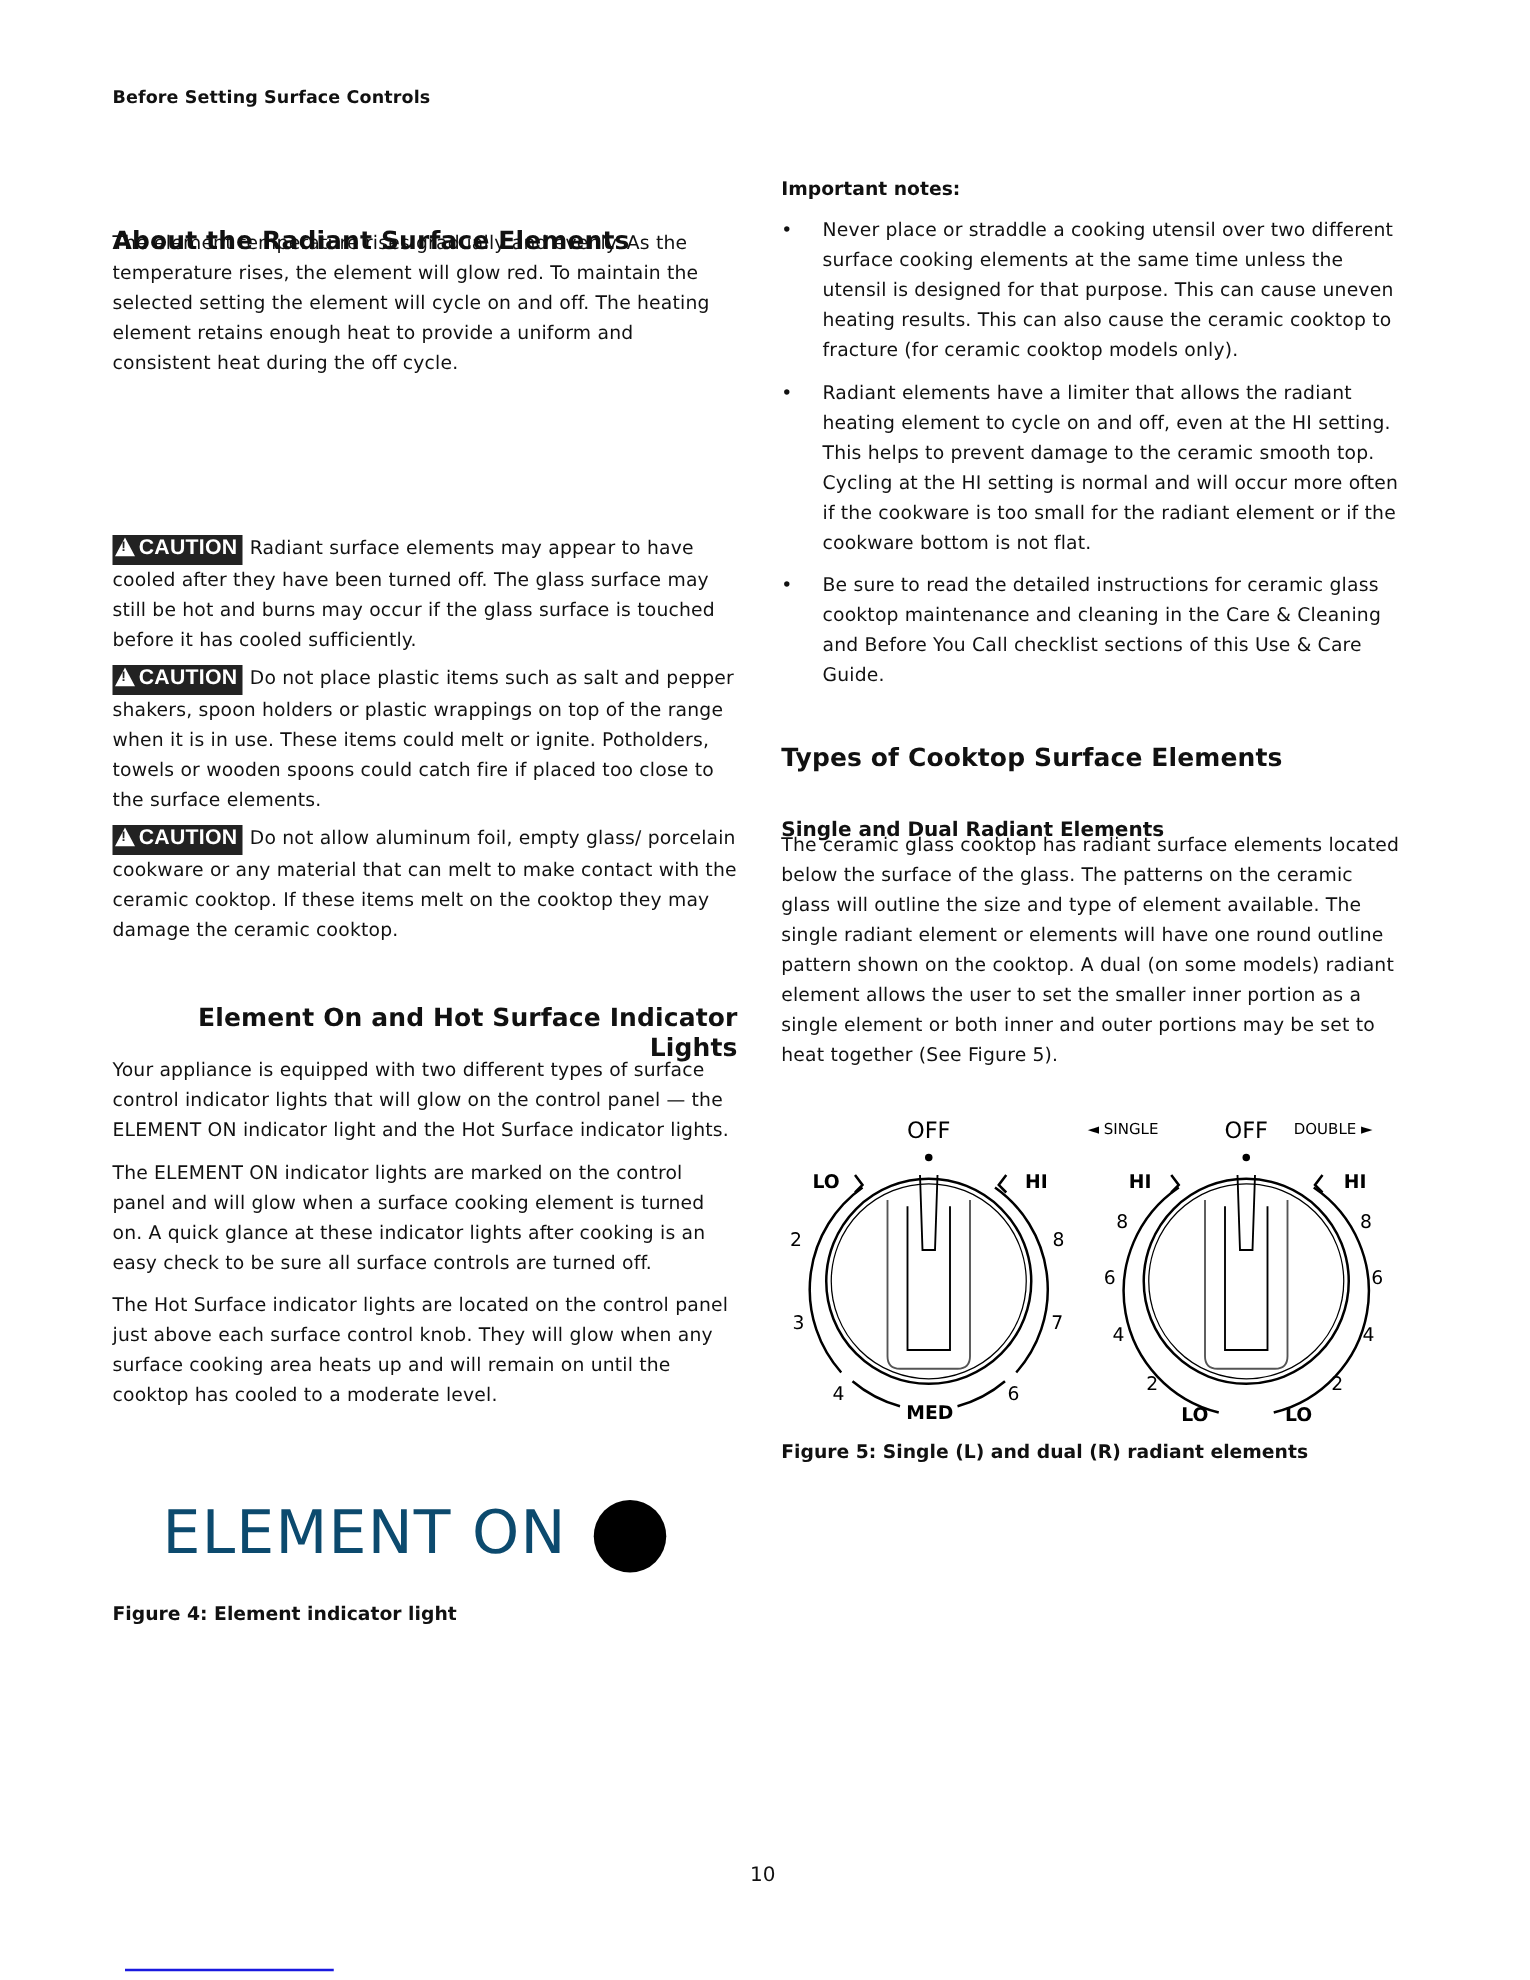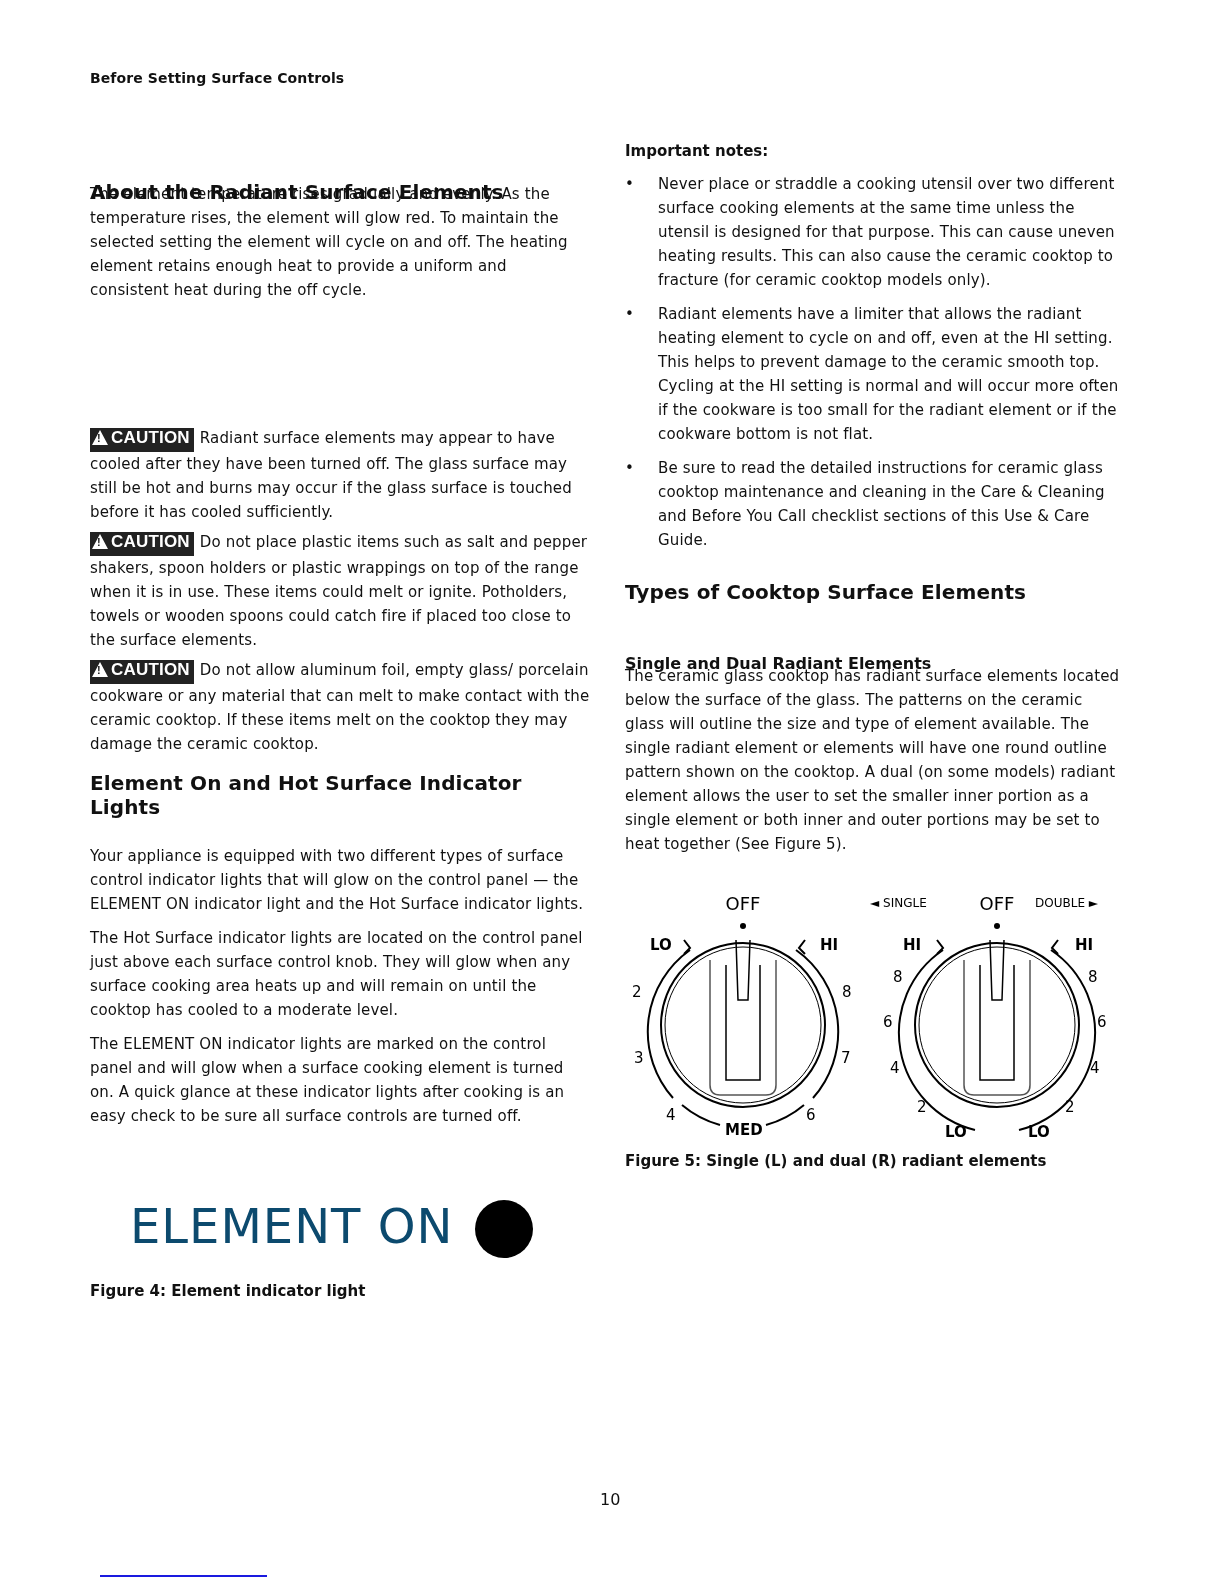--- a/index.html
+++ b/index.html
@@ -41,41 +41,41 @@
 <div class="abs col-left" style="top:426px;">
   <p><span class="caution"><span class="tri"></span><span>CAUTION</span></span><span>Radiant surface elements may appear to have cooled after they have been turned off. The glass surface may still be hot and burns may occur if the glass surface is touched before it has cooled sufficiently.</span></p>
 </div>
 <div class="abs col-left" style="top:530px;">
   <p><span class="caution"><span class="tri"></span><span>CAUTION</span></span><span>Do not place plastic items such as salt and pepper shakers, spoon holders or plastic wrappings on top of the range when it is in use. These items could melt or ignite. Potholders, towels or wooden spoons could catch fire if placed too close to the surface elements.</span></p>
 </div>
 <div class="abs col-left" style="top:658px;">
   <p><span class="caution"><span class="tri"></span><span>CAUTION</span></span><span>Do not allow aluminum foil, empty glass/ porcelain cookware or any material that can melt to make contact with the ceramic cooktop. If these items melt on the cooktop they may damage the ceramic cooktop.</span></p>
 </div>
 
-<div class="abs h2 col-left" style="top:771px;">Element On and Hot Surface Indicator Lights</div>
+<div class="abs h2 col-left" style="top:802px;text-align:right;">Element On and Hot Surface Indicator Lights</div>
 <div class="abs col-left" style="top:844px;">
   <p>Your appliance is equipped with two different types of surface control indicator lights that will glow on the control panel — the ELEMENT ON indicator light and the Hot Surface indicator lights.</p>
+  <p style="margin-top:10px;">The ELEMENT ON indicator lights are marked on the control panel and will glow when a surface cooking element is turned on. A quick glance at these indicator lights after cooking is an easy check to be sure all surface controls are turned off.</p>
   <p style="margin-top:10px;">The Hot Surface indicator lights are located on the control panel just above each surface control knob. They will glow when any surface cooking area heats up and will remain on until the cooktop has cooled to a moderate level.</p>
-  <p style="margin-top:10px;">The ELEMENT ON indicator lights are marked on the control panel and will glow when a surface cooking element is turned on. A quick glance at these indicator lights after cooking is an easy check to be sure all surface controls are turned off.</p>
 </div>
 
 <div class="abs elem-on">ELEMENT ON</div>
 <div class="abs elem-dot"></div>
 <div class="abs caption" style="left:90px;top:1282px;">Figure 4:  Element indicator light</div>
 
 <div class="abs col-right" style="top:142px;font-size:15px;font-weight:bold;">Important notes:</div>
 <div class="abs col-right" style="top:172px;">
   <ul class="notes">
     <li><span class="bullet">•</span><span>Never place or straddle a cooking utensil over two different surface cooking elements at the same time unless the utensil is designed for that purpose. This can cause uneven heating results. This can also cause the ceramic cooktop to fracture (for ceramic cooktop models only).</span></li>
     <li><span class="bullet">•</span><span>Radiant elements have a limiter that allows the radiant heating element to cycle on and off, even at the HI setting. This helps to prevent damage to the ceramic smooth top. Cycling at the HI setting is normal and will occur more often if the cookware is too small for the radiant element or if the cookware bottom is not flat.</span></li>
     <li><span class="bullet">•</span><span>Be sure to read the detailed instructions for ceramic glass cooktop maintenance and cleaning in the Care &amp; Cleaning and Before You Call checklist sections of this Use &amp; Care Guide.</span></li>
   </ul>
 </div>
 
-<div class="abs h2 col-right" style="top:580px;">Types of Cooktop Surface Elements</div>
+<div class="abs h2 col-right" style="top:594px;">Types of Cooktop Surface Elements</div>
 <div class="abs h3 col-right" style="top:654px;">Single and Dual Radiant Elements</div>
 <div class="abs col-right" style="top:664px;">
   <p>The ceramic glass cooktop has radiant surface elements located below the surface of the glass. The patterns on the ceramic glass will outline the size and type of element available. The single radiant element or elements will have one round outline pattern shown on the cooktop. A dual (on some models) radiant element allows the user to set the smaller inner portion as a single element or both inner and outer portions may be set to heat together (See Figure 5).</p>
 </div>
 
 <svg class="abs" style="left:620px;top:880px;" width="500" height="270" viewBox="0 0 500 270">
 
   <g fill="none" stroke="#000">
     <text x="123" y="30" font-size="18" fill="#000" stroke="none" text-anchor="middle">OFF</text>
     <circle cx="123" cy="46" r="3" fill="#000" stroke="none"></circle>

